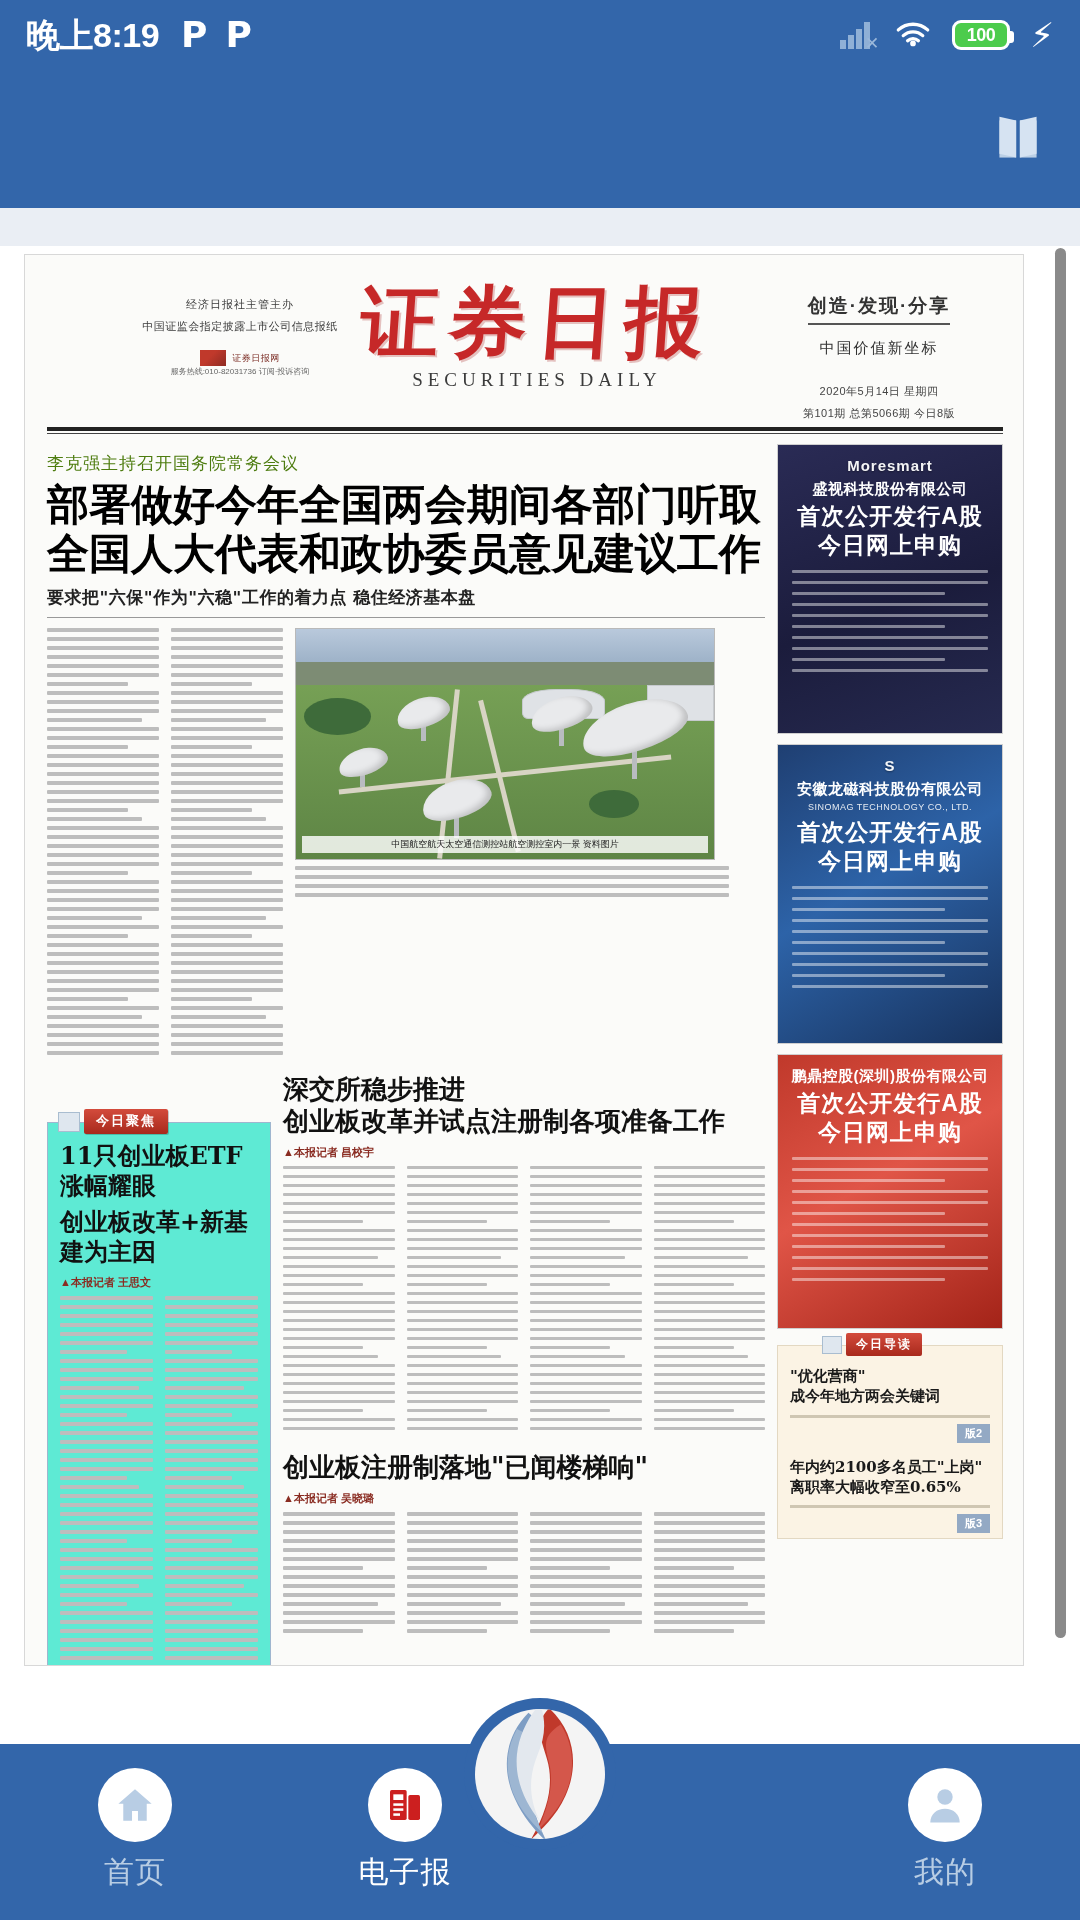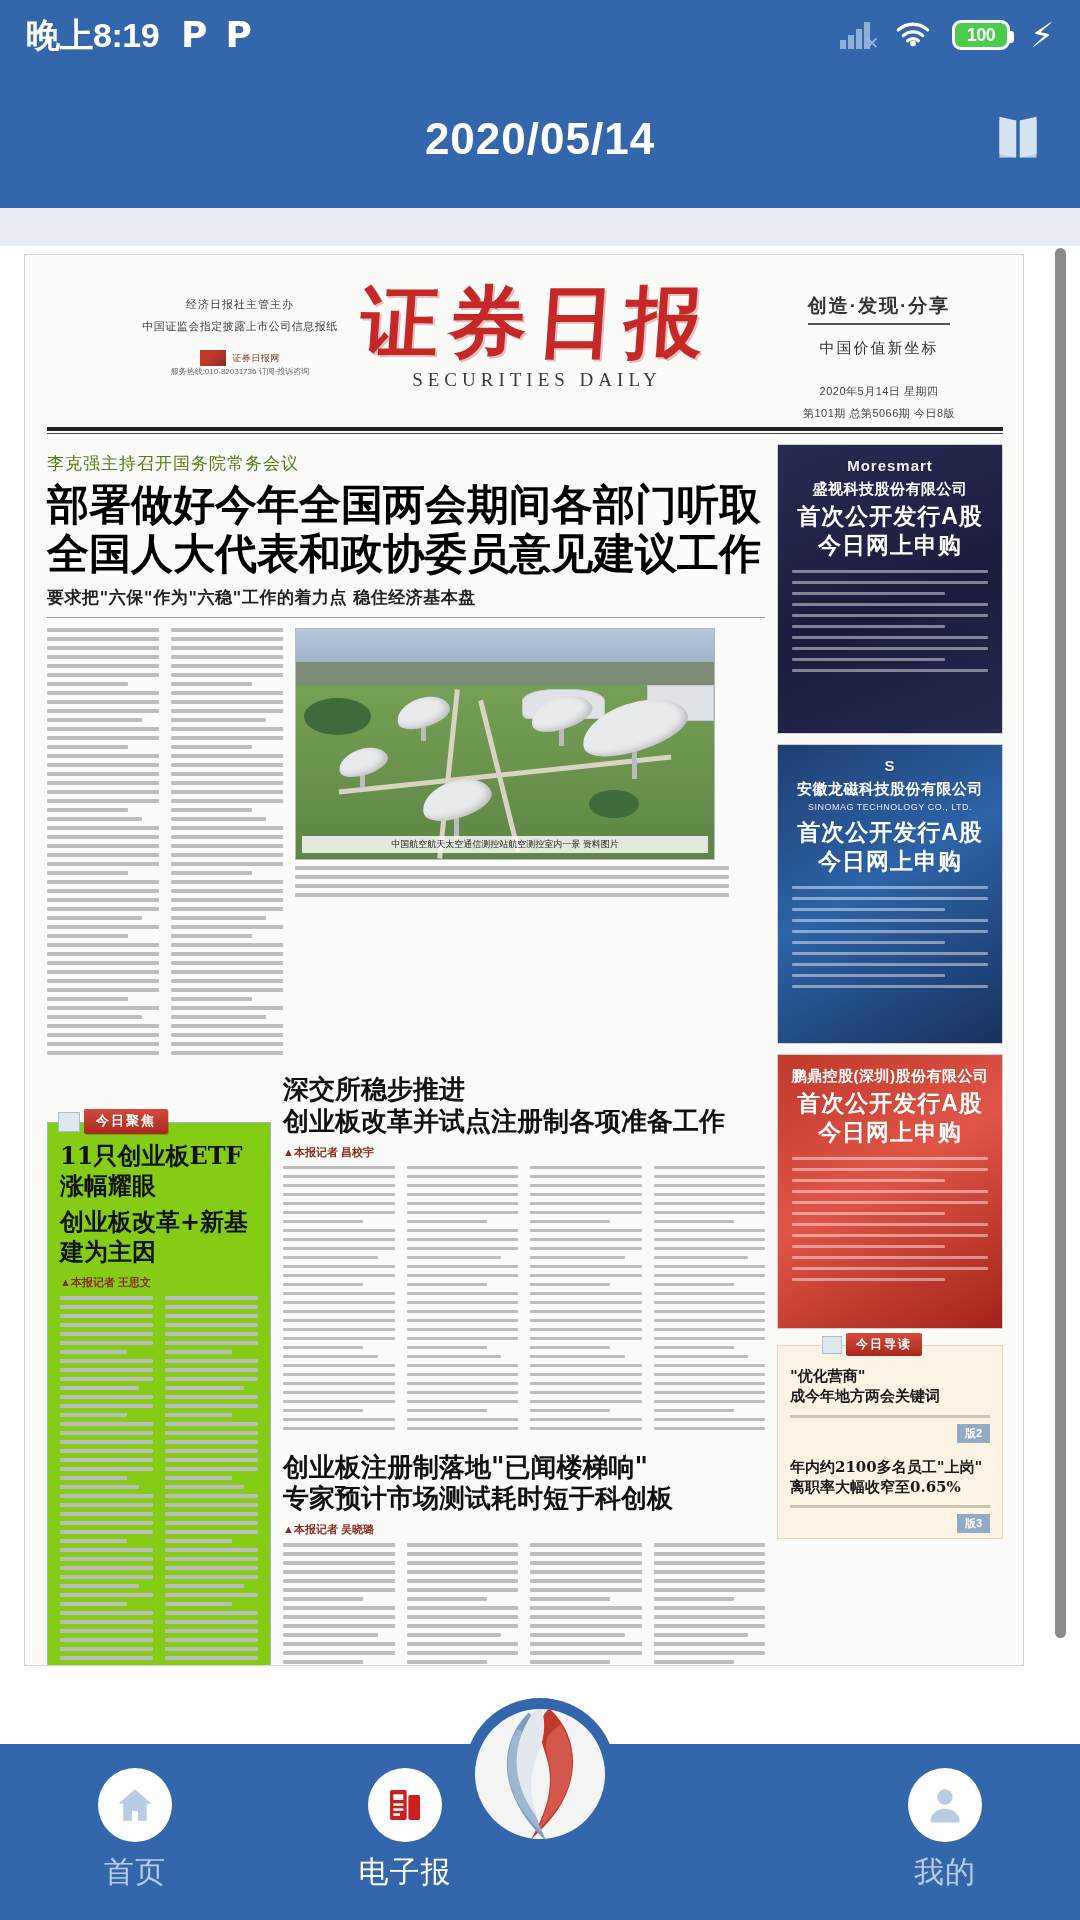--- a/index.html
+++ b/index.html
@@ -213,21 +213,21 @@
   .headline-2 {
     font-family: "DejaVu Sans", sans-serif; font-size: 26px; font-weight: 800;
     color: #111; line-height: 1.2; letter-spacing: 0px;
   }
   .byline {
     font-size: 11px; color: #8a2c22; margin: 8px 0 6px 0; font-weight: 700;
   }
 
   .focus-box {
     border: 1px solid #9fb6cf; padding: 12px 12px 10px 12px; position: relative;
-    background: #84cc16;
+    background: #5eead4;
   }
   .focus-tag {
     position: absolute; top: -14px; left: 10px; display: flex; align-items: center; gap: 4px;
   }
   .focus-tag .ico {
     width: 22px; height: 20px; background: #dfe7ef; border: 1px solid #a9bdd0;
   }
   .focus-tag .lbl {
     background: linear-gradient(#d34b3c, #a8291c); color: #fff; font-size: 13px;
     font-weight: 800; padding: 3px 12px 4px 12px; letter-spacing: 2px;
@@ -330,21 +330,20 @@
       </svg>
     </span>
     <span class="battery">
       <span class="battery-text">100</span>
     </span>
     <span class="bolt">⚡</span>
   </div>
 </div>
 
 <div class="app-header">
-  <div class="app-title">2020/05/14</div>
   <div class="catalog-btn">
     <svg viewBox="0 0 28 28" width="52" height="52">
       <path d="M4 4h9v20H4z" fill="#bcd0e6"></path>
       <path d="M15 4h9v20h-9z" fill="#bcd0e6"></path>
       <path d="M4 22l9 2V4L4 2z" fill="#d6e3f2"></path>
       <path d="M24 22l-9 2V4l9-2z" fill="#d6e3f2"></path>
     </svg>
   </div>
 </div>
 
@@ -786,21 +785,20 @@
                     <div></div>
                     <div></div>
                     <div></div>
                   </div>
                 </div>
           </div>
         </div>
 
         <div style="margin-top:16px; margin-left:236px; width:482px">
           <div class="headline-2">创业板注册制落地"已闻楼梯响"</div>
-          <div class="headline-2">专家预计市场测试耗时短于科创板</div>
           <div class="byline">▲本报记者 吴晓璐</div>
           <div class="block-2col">
             <div class="txtcol" style="width:112px">
                   <div class="fake-lines dense">
                     <div></div>
                     <div></div>
                     <div></div>
                     <div></div>
                     <div></div>
                     <div></div>

